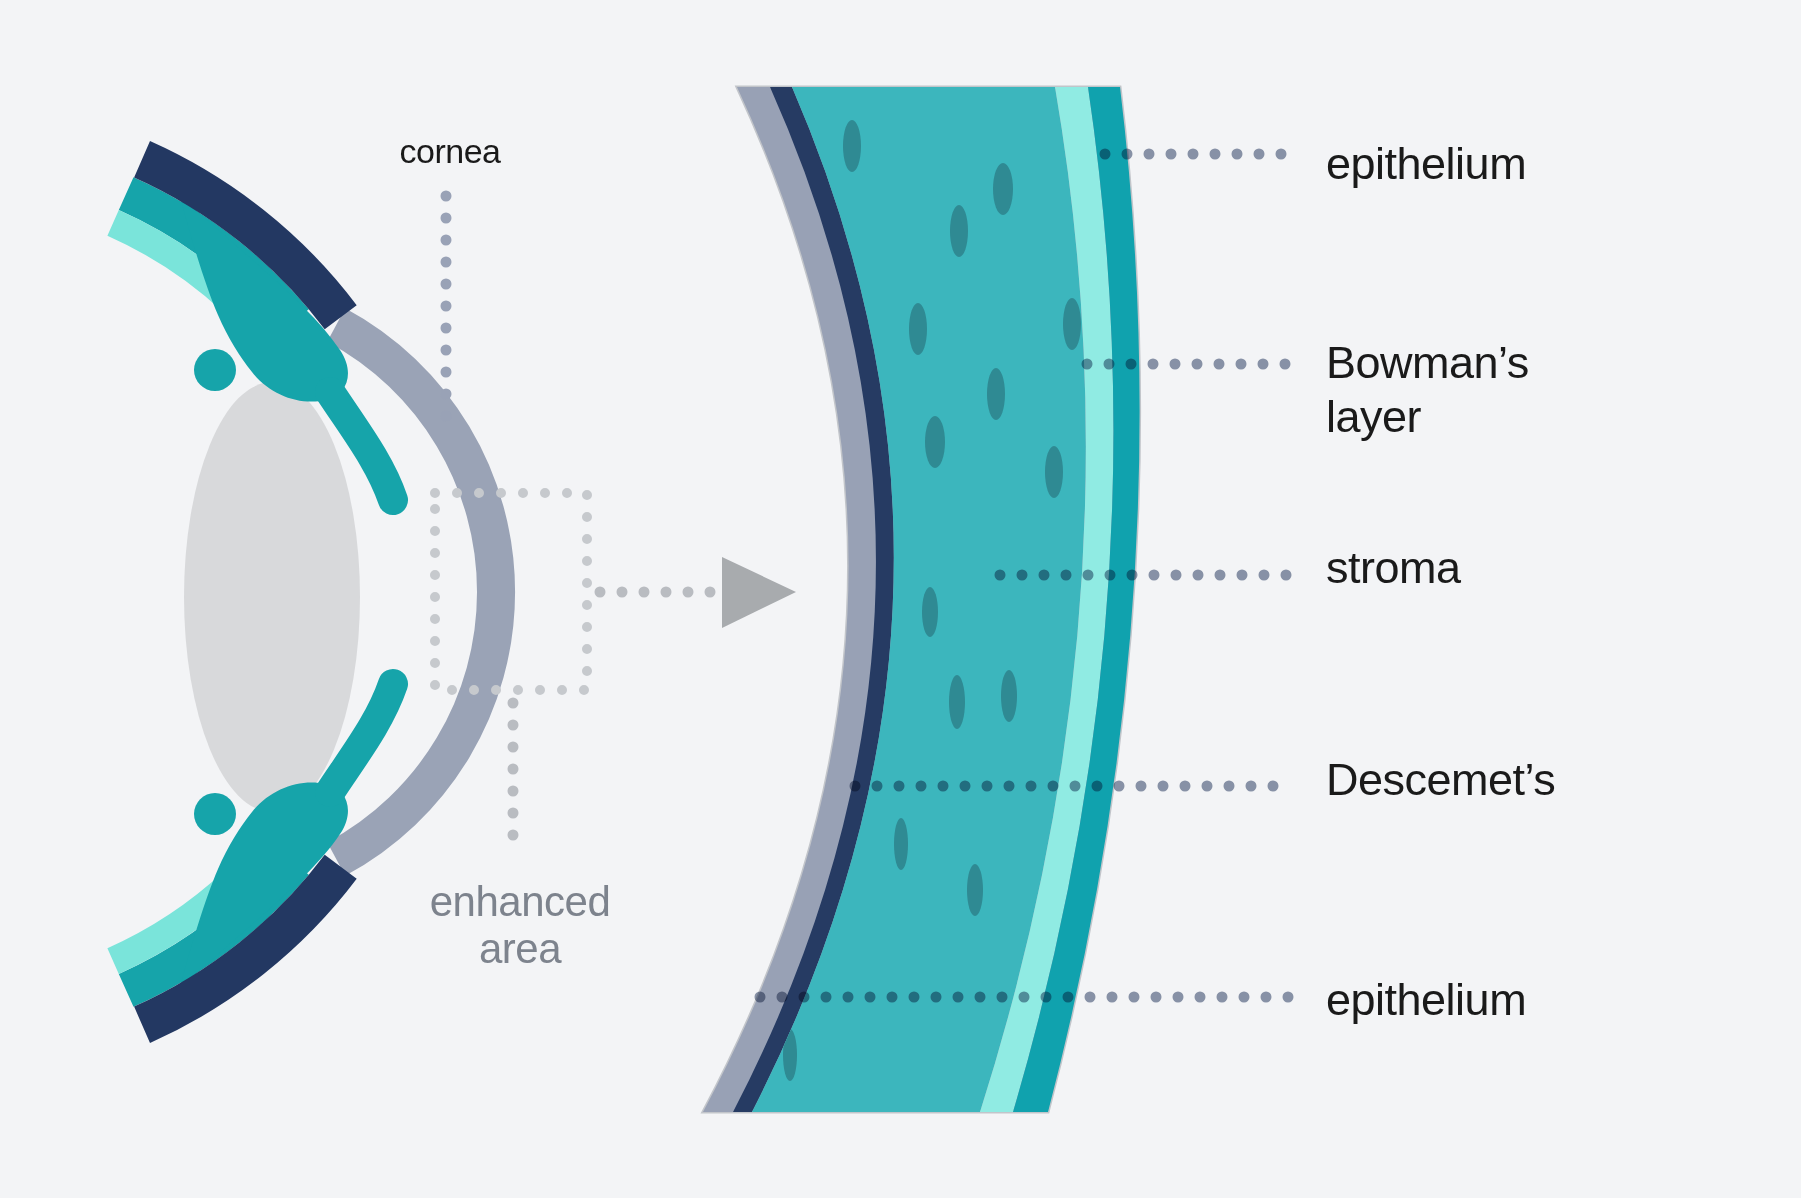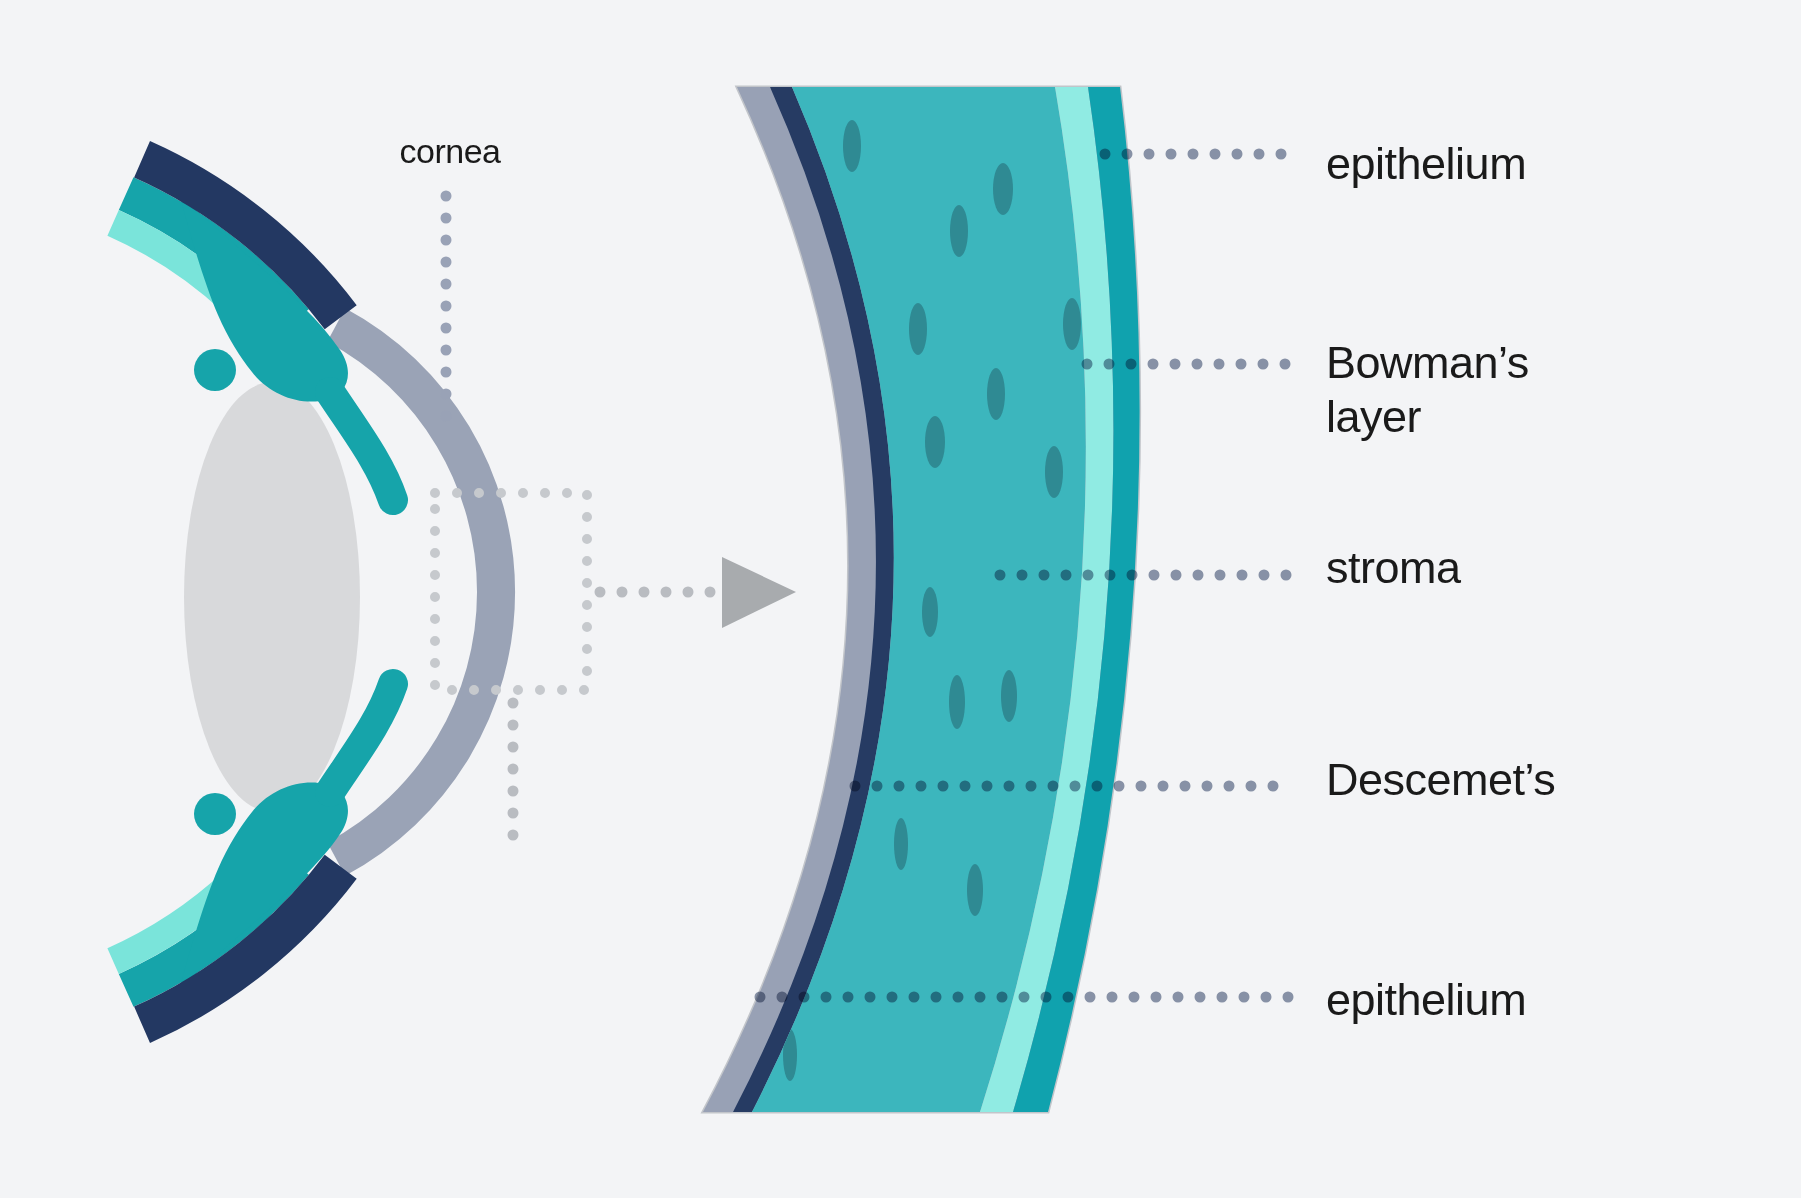--- a/index.html
+++ b/index.html
@@ -124,20 +124,24 @@
       <path d="M1105,154 L1295,154"></path>
       <path d="M1087,364 L1295,364"></path>
       <path d="M1000,575 L1295,575"></path>
       <path d="M855,786 L1295,786"></path>
       <path d="M760,997 L1295,997"></path>
     </g>
   </svg>
 
   <div class="cornea-lbl">cornea</div>
 
+  <div class="enhanced-lbl">
+    <span>enhanced</span>
+    <span>area</span>
+  </div>
 
   <div class="lbl" style="left:1326px;top:137px">epithelium</div>
 
   <div class="lbl" style="left:1326px;top:336px">
     <span>Bowman’s</span>
     <span>layer</span>
   </div>
 
   <div class="lbl" style="left:1326px;top:541px">stroma</div>
 

